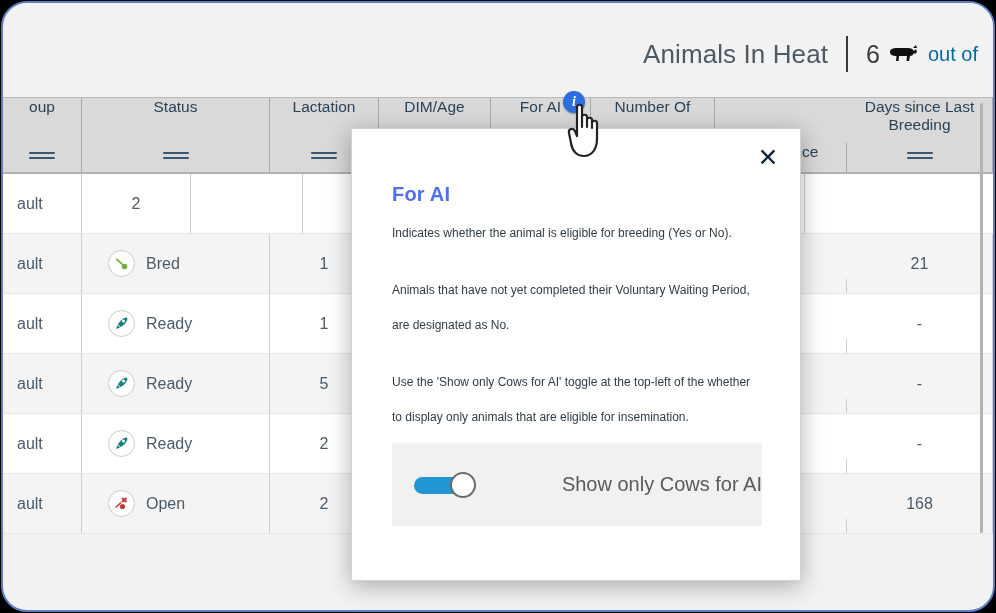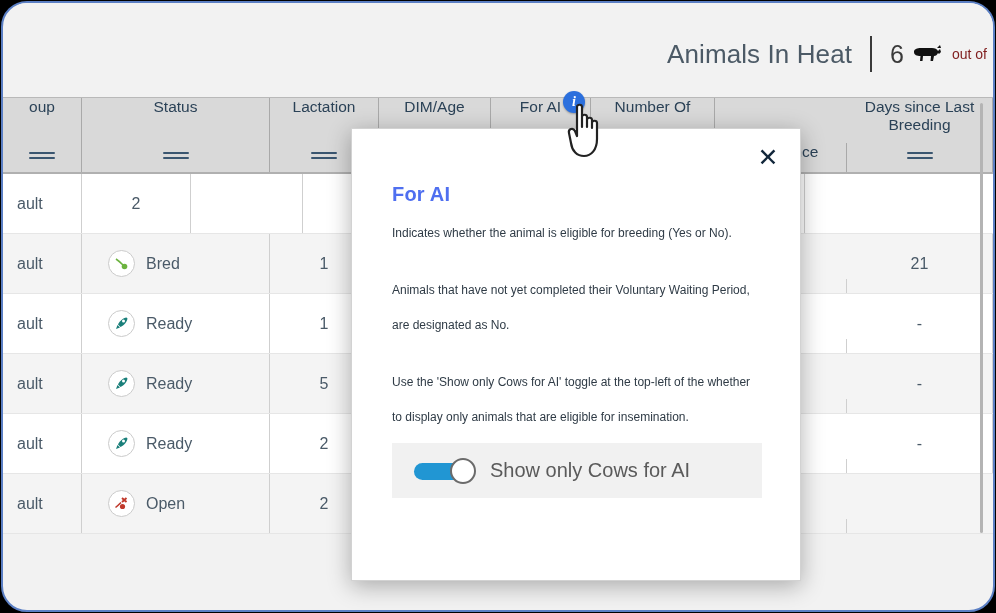--- a/index.html
+++ b/index.html
@@ -56,23 +56,23 @@
     margin-right: 8px;
   }
   .cow-glyph {
     font-size: 25px;
     color: #111;
     line-height: 1;
     display: inline-block;
     margin-right: 10px;
   }
   .out-of {
-    font-size: 14px;
-    color: #7f1d1d;
-    margin-right: 12px;
+    font-size: 20px;
+    color: #0369a1;
+    margin-right: 21px;
   }
   .total-num {
     font-size: 18px;
     color: #6b7880;
   }
 
   
   #data-table {
     position: absolute;
     left: 0; top: 94px;
@@ -235,26 +235,27 @@
     line-height: 35px;
     color: #2f3b46;
     margin-bottom: 22px;
     max-width: 372px;
   }
   .modal-para:last-of-type { margin-bottom: 8px; }
 
   #toggle-demo {
     margin-top: 2px;
     width: 370px;
-    height: 55px;
+    height: 83px;
     background: #f1f1f1;
     display: flex;
     align-items: center;
     padding-left: 22px;
     gap: 12px;
+    justify-content: space-between;
   }
   .toggle-switch {
     position: relative;
     width: 64px; height: 26px;
     flex: 0 0 auto;
   }
   .toggle-track {
     position: absolute;
     left: 0; top: 5px;
     width: 54px; height: 17px;
@@ -543,20 +544,23 @@
         </div>
       <div class="td c-forai">
           <span></span>
         </div>
       <div class="td c-numberof">
           <span></span>
         </div>
       <div class="td c-dayssince">
           <span></span>
         </div>
+      <div class="td c-daysbreed">
+          <span>168</span>
+        </div>
     </div>
 
   </div>
 
   <div id="scroll-hint"></div>
 
   <div id="info-badge">
     <span>i</span>
   </div>
   <div id="hand-cursor">

